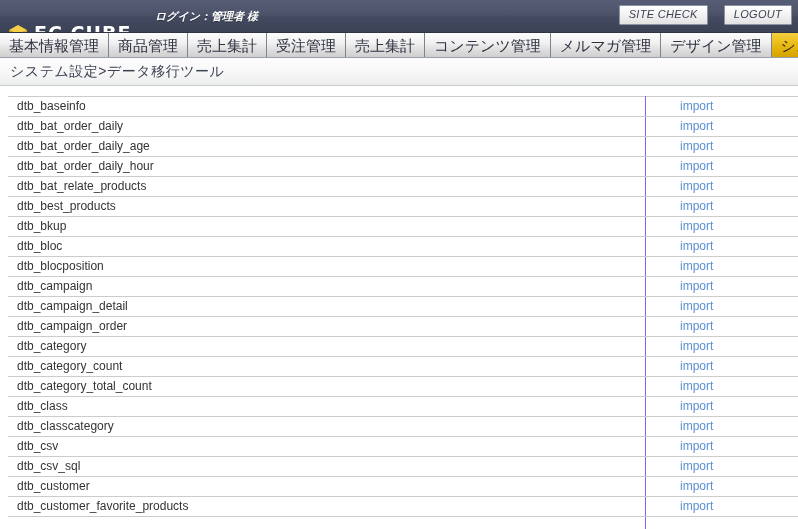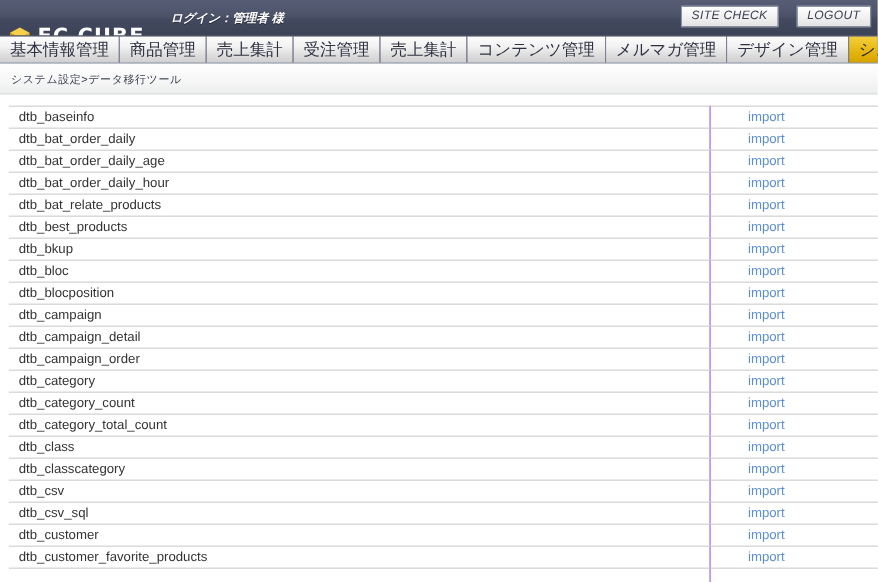--- a/index.html
+++ b/index.html
@@ -118,21 +118,21 @@
   
   .titlebar {
     height: 27px;
     background: linear-gradient(to bottom, #fefefe 0%, #f7f7f7 55%, #eceded 100%);
     border-bottom: 1px solid #c9cbce;
     display: flex;
     align-items: center;
     padding-left: 10px;
   }
   .titlebar .title {
-    font-size: 10px;
+    font-size: 14px;
     color: #3b4052;
     letter-spacing: .5px;
   }
 
   
   .content {
     padding: 10px 8px 0 8px;
     background: #ffffff;
   }
   table.migrate {

